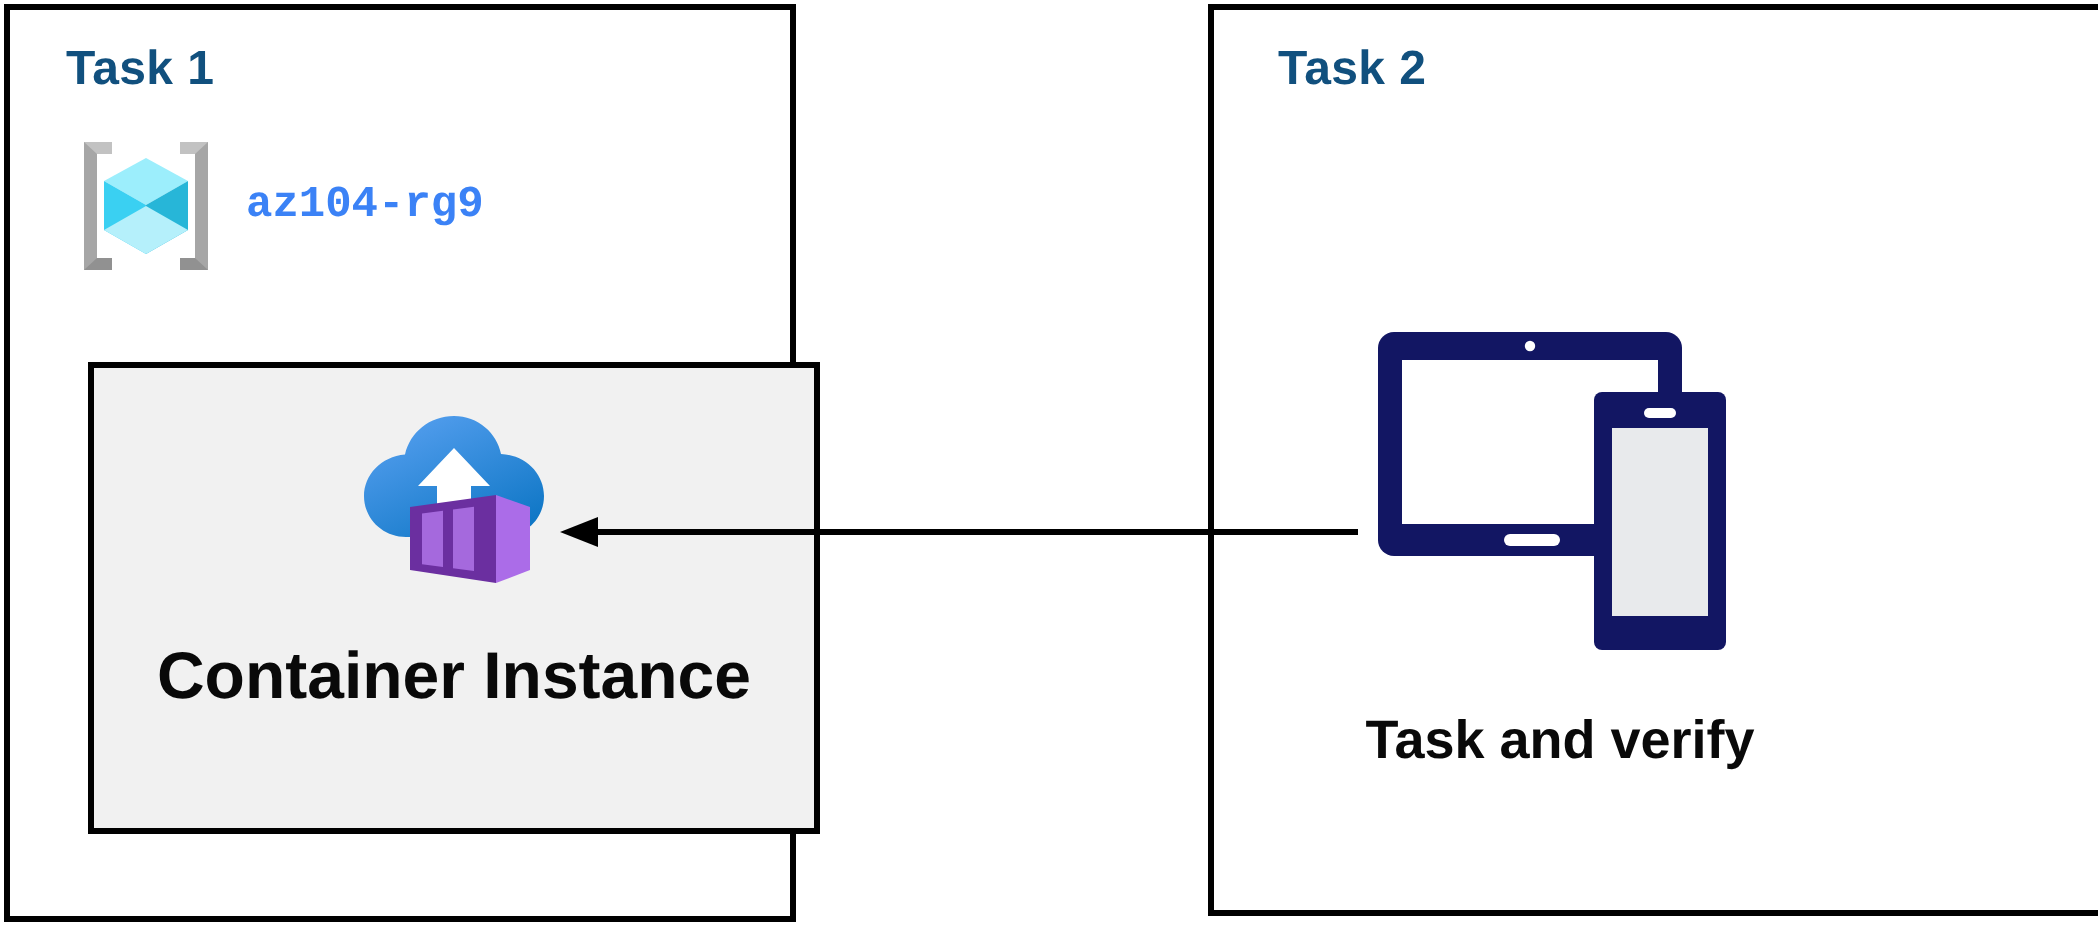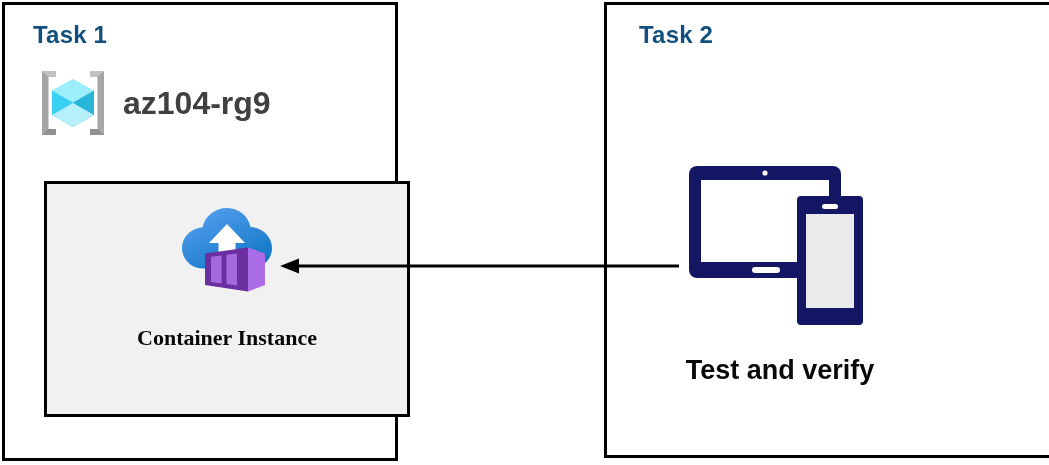--- a/index.html
+++ b/index.html
@@ -61,25 +61,25 @@
     display: flex;
     align-items: center;
     gap: 12px;
   }
   #resource-group-icon {
     width: 76px;
     height: 76px;
     display: block;
   }
   #resource-group-label {
-    font-family: Liberation Sans, sans-serif;
-    font-weight: bold;
-    font-size: 32px;
+    font-family: Liberation Mono, monospace;
+    font-weight: bold;
+    font-size: 22px;
     line-height: 30px;
-    color: #404040;
+    color: #3b82f6;
     white-space: nowrap;
   }
 
   
   #container-instance-box {
     position: absolute;
     left: 39px;
     top: 176px;
     width: 366px;
     height: 236px;
@@ -95,23 +95,23 @@
     width: 100px;
     height: 92px;
     display: block;
   }
   #container-instance-label {
     position: absolute;
     left: 0;
     right: 0;
     top: 138px;
     text-align: center;
-    font-family: Liberation Serif, serif;
-    font-weight: bold;
-    font-size: 22px;
+    font-family: Liberation Sans, sans-serif;
+    font-weight: bold;
+    font-size: 33px;
     line-height: 32px;
     color: #090909;
     white-space: nowrap;
   }
 
   
   #devices-icon {
     position: absolute;
     left: 686px;
     top: 163px;
@@ -226,20 +226,20 @@
 
     <rect x="66" y="104" width="28" height="6" rx="3" ry="3" fill="#ffffff"></rect>
 
     <rect x="111" y="33" width="66" height="129" rx="4" ry="4" fill="#121663"></rect>
 
     <rect x="120" y="51" width="48" height="94" fill="#e8eaec"></rect>
 
     <rect x="136" y="41" width="16" height="5" rx="2.5" ry="2.5" fill="#ffffff"></rect>
   </svg>
 
-  <div id="test-verify-label">Test and verify</div>
+  <div id="test-verify-label">Task and verify</div>
 
   <svg id="flow-arrow" viewBox="0 0 404 32">
     <line x1="404" y1="16" x2="22" y2="16" stroke="#000000" stroke-width="3"></line>
     <path d="M5 16 L24 8.5 L24 23.5 Z" fill="#000000"></path>
   </svg>
 
 </div>
 
 </body></html>

